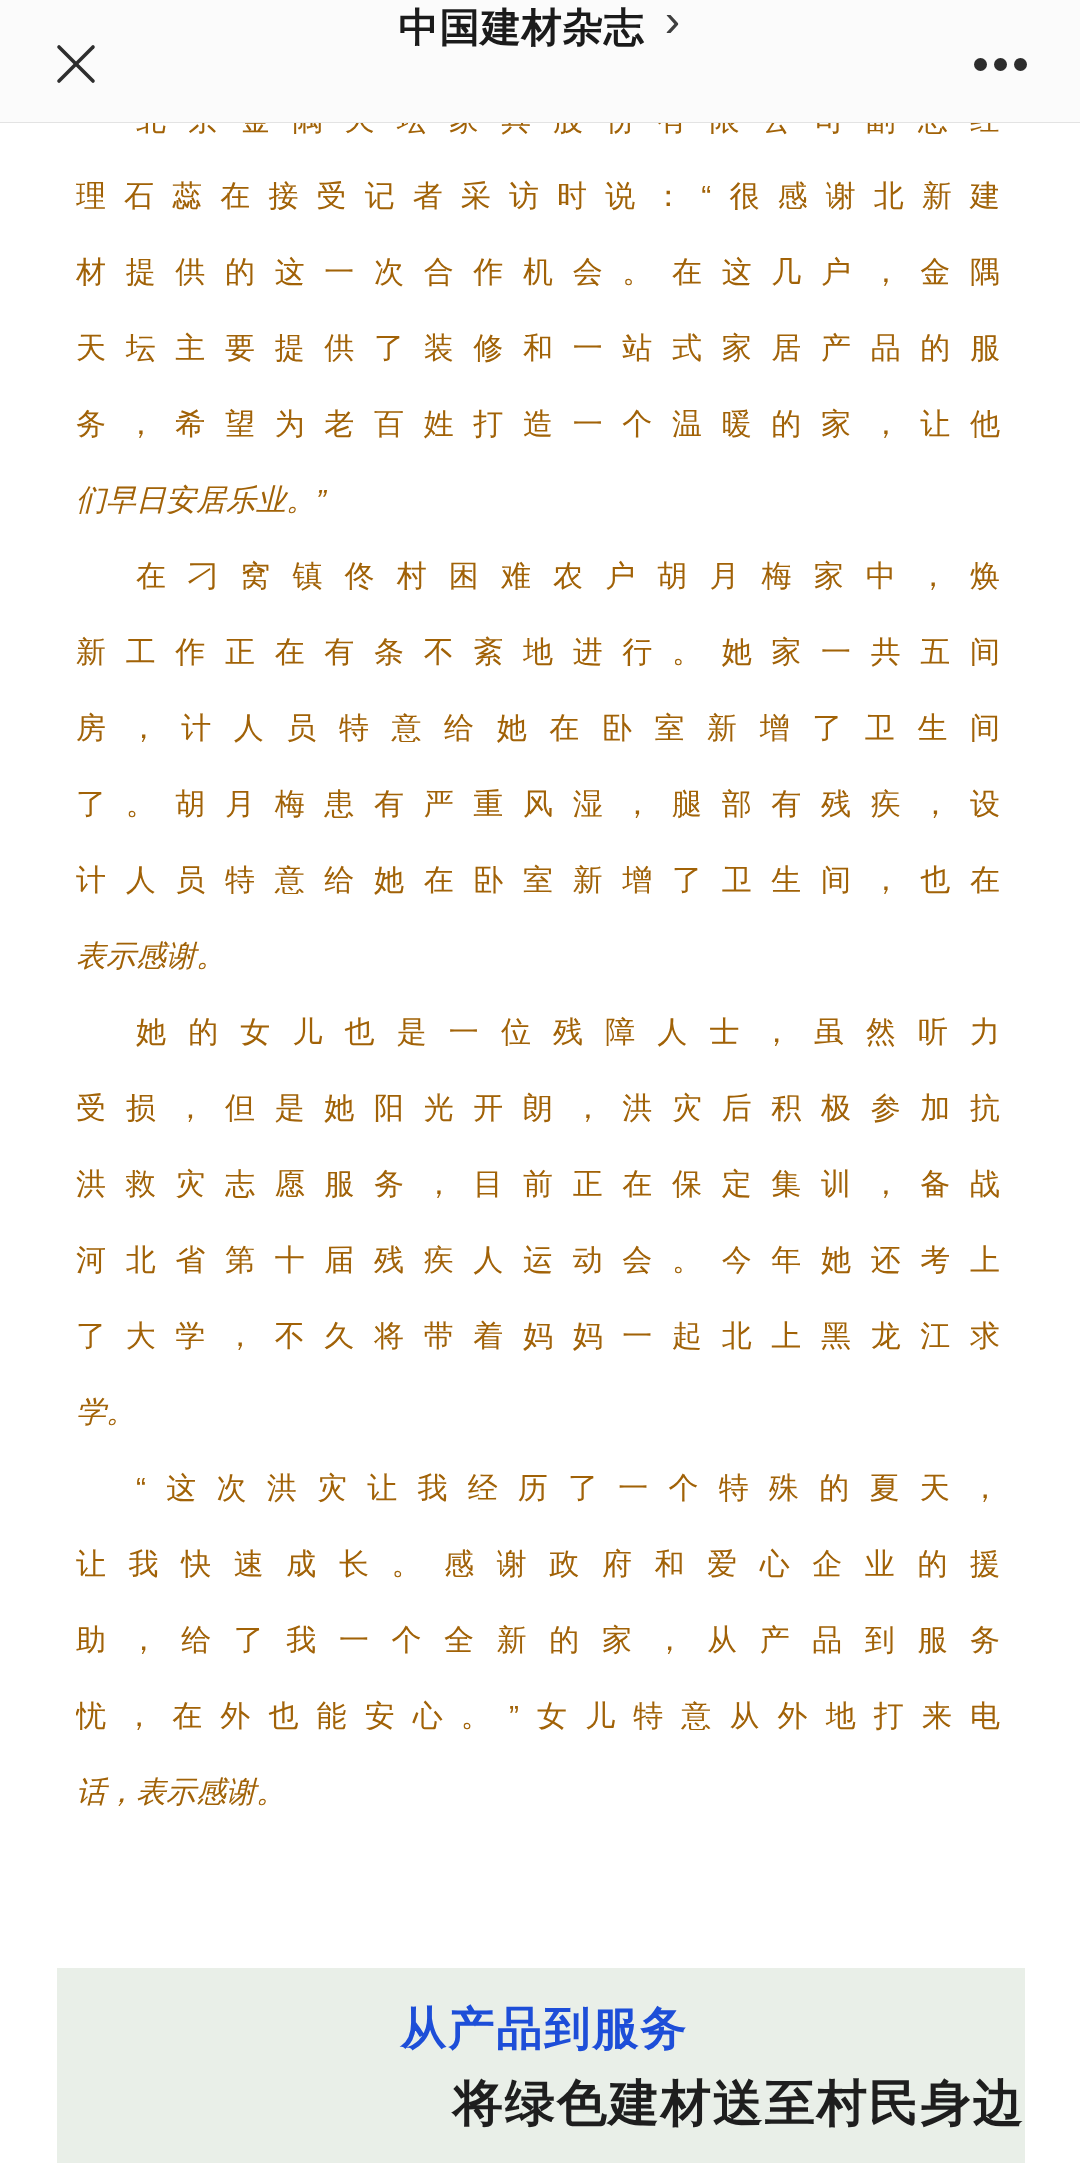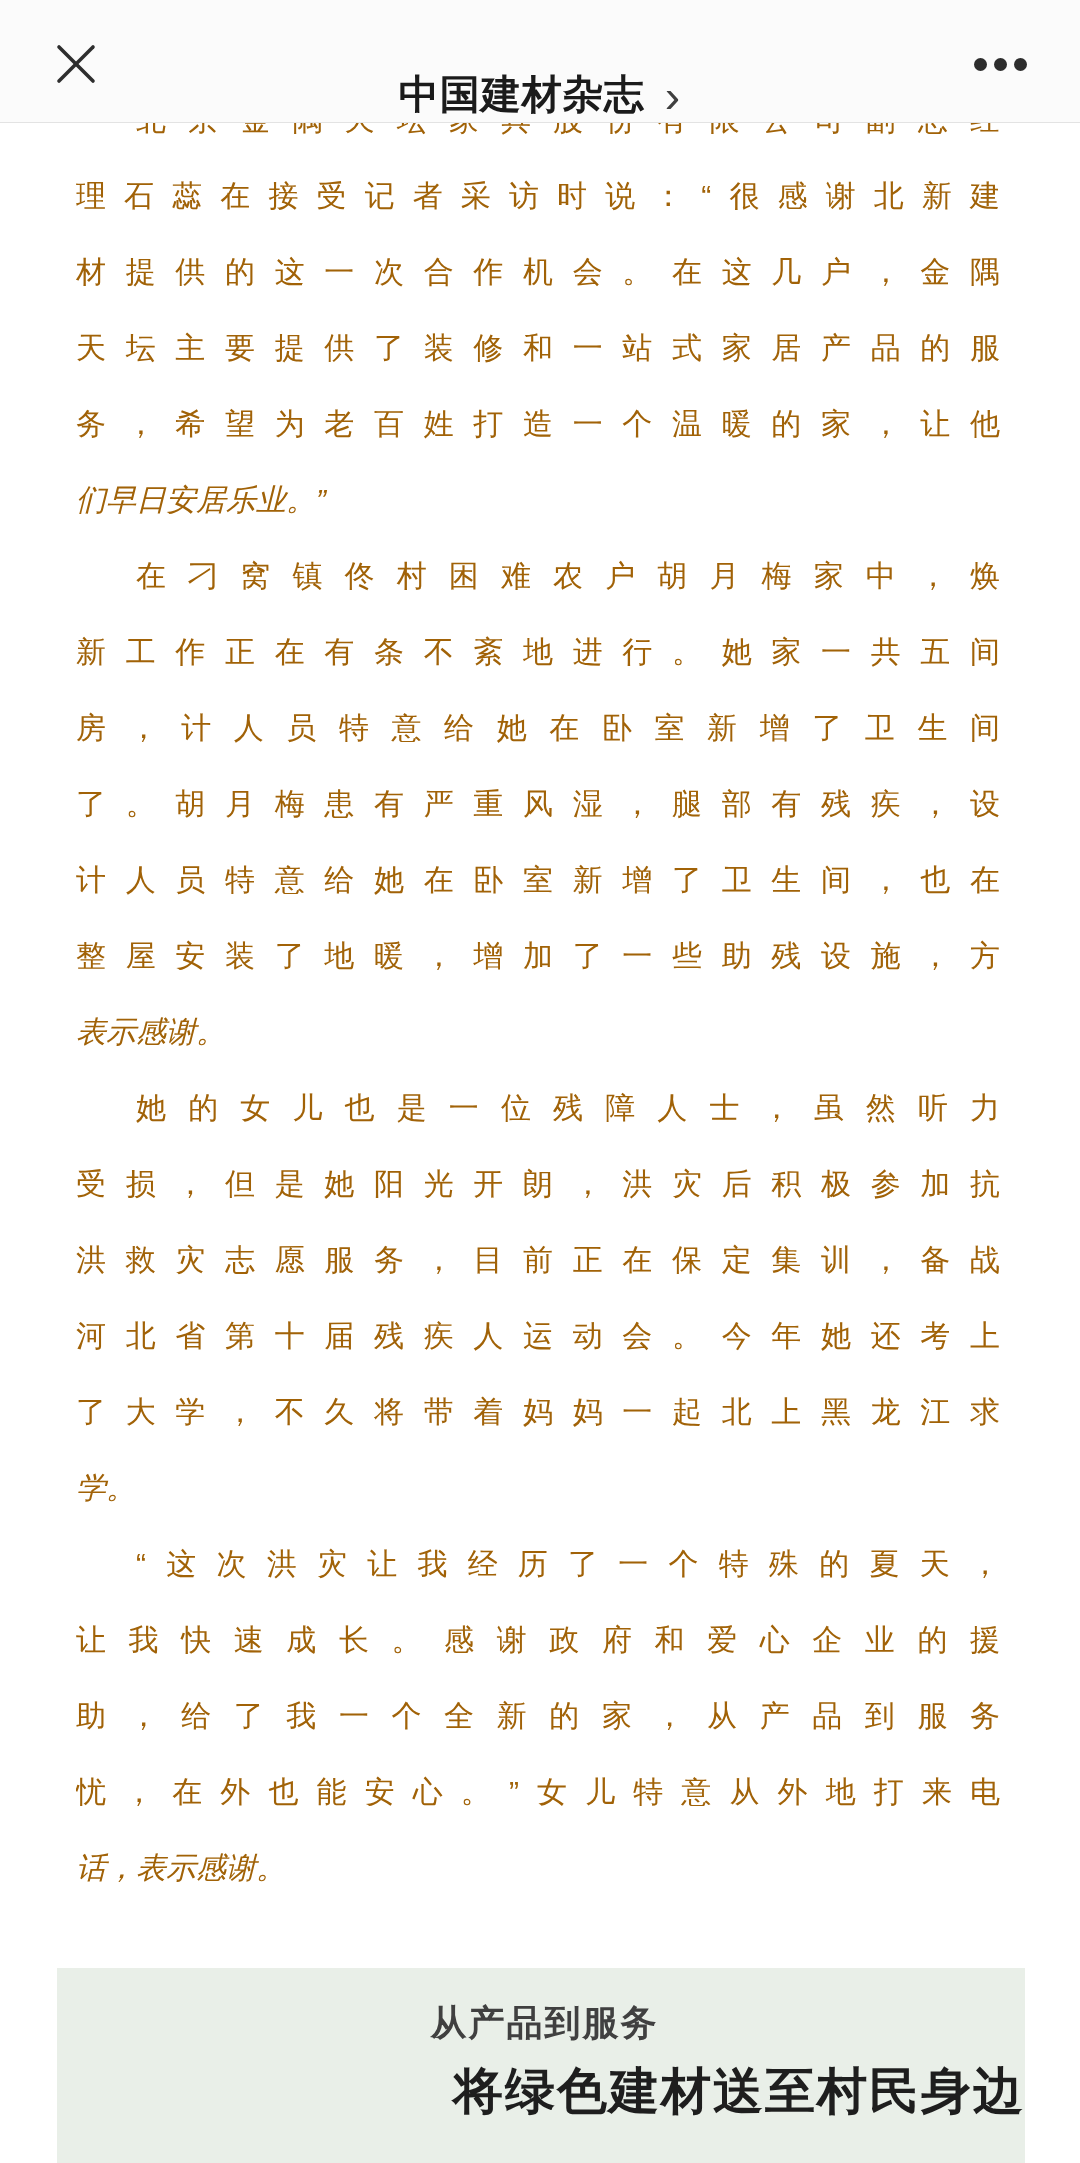--- a/index.html
+++ b/index.html
@@ -31,21 +31,21 @@
     background: transparent;
     border: 0; padding: 2px;
     cursor: pointer;
   }
   .nav-close svg { display:block; width:48px; height:48px; }
   .nav-title {
     position: absolute;
     left: 0; right: 0; top: 0;
     height: 122px;
     display: flex;
-    align-items: flex-end;
+    align-items: flex-start;
     justify-content: center;
     font-size: 40px;
     font-weight: 700;
     color: #1b1b1b;
     cursor: pointer;
     letter-spacing: 1px;
     gap: 8px;
   }
   .nav-title .chev {
     font-weight: 400;
@@ -100,23 +100,23 @@
     top: 1968px;
     left: 57px;
     width: 968px;
     height: 260px;           
     background: #e9efe8;
     text-align: center;
     box-sizing: border-box;
     padding-top: 34px;
   }
   .banner-subtitle {
-    font-size: 36px;
+    font-size: 46px;
     font-weight: 700;
-    color: #404040;
+    color: #1d4ed8;
     line-height: 1.15;
     letter-spacing: 2px;
     padding-left: 7px;
   }
   .banner-title {
     margin-top: 20px;
     font-size: 50px;
     font-weight: 700;
     color: #1e1e1e;
     line-height: 1.15;
@@ -137,21 +137,20 @@
         <div class="line">天坛主要提供了装修和一站式家居产品的服</div>
         <div class="line">务，希望为老百姓打造一个温暖的家，让他</div>
         <div class="line last">们早日安居乐业。”</div>
       </div>
       <div>
         <div class="line first">在刁窝镇佟村困难农户胡月梅家中，焕</div>
         <div class="line">新工作正在有条不紊地进行。她家一共五间</div>
         <div class="line">房，计人员特意给她在卧室新增了卫生间</div>
         <div class="line">了。胡月梅患有严重风湿，腿部有残疾，设</div>
         <div class="line">计人员特意给她在卧室新增了卫生间，也在</div>
-        <div class="line">整屋安装了地暖，增加了一些助残设施，方</div>
         <div class="line last">表示感谢。</div>
       </div>
       <div>
         <div class="line first">她的女儿也是一位残障人士，虽然听力</div>
         <div class="line">受损，但是她阳光开朗，洪灾后积极参加抗</div>
         <div class="line">洪救灾志愿服务，目前正在保定集训，备战</div>
         <div class="line">河北省第十届残疾人运动会。今年她还考上</div>
         <div class="line">了大学，不久将带着妈妈一起北上黑龙江求</div>
         <div class="line last">学。</div>
       </div>

